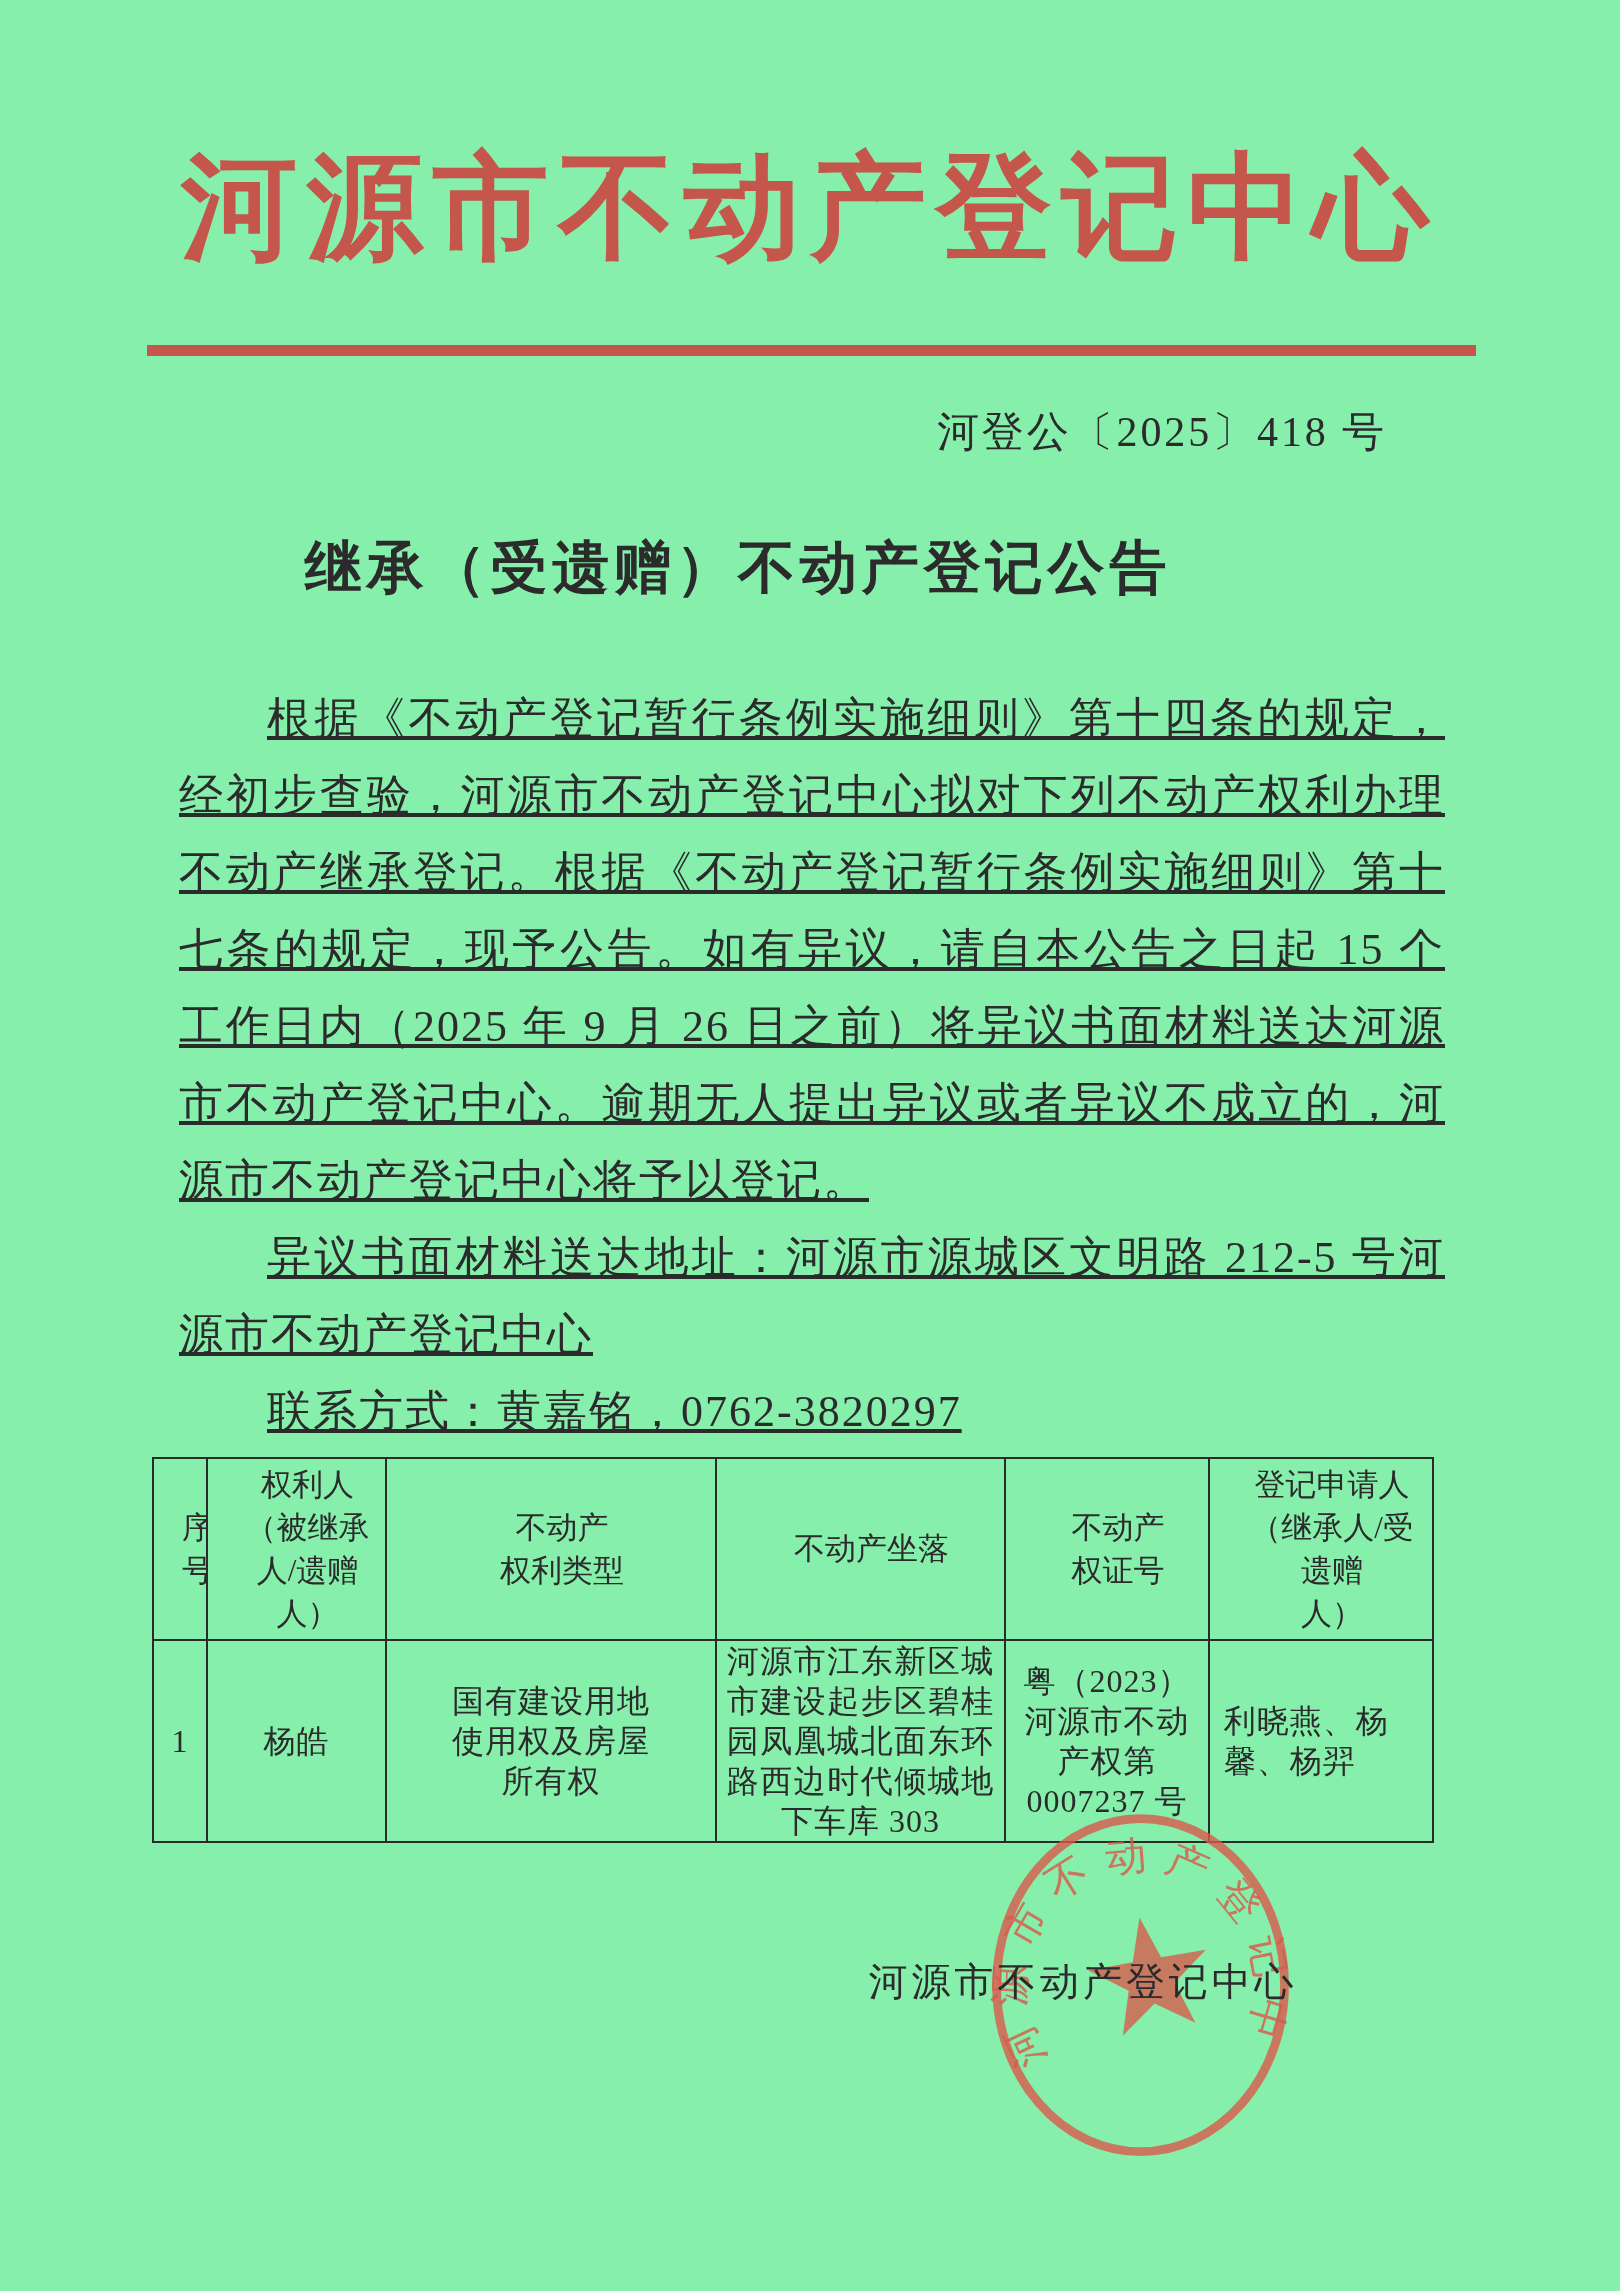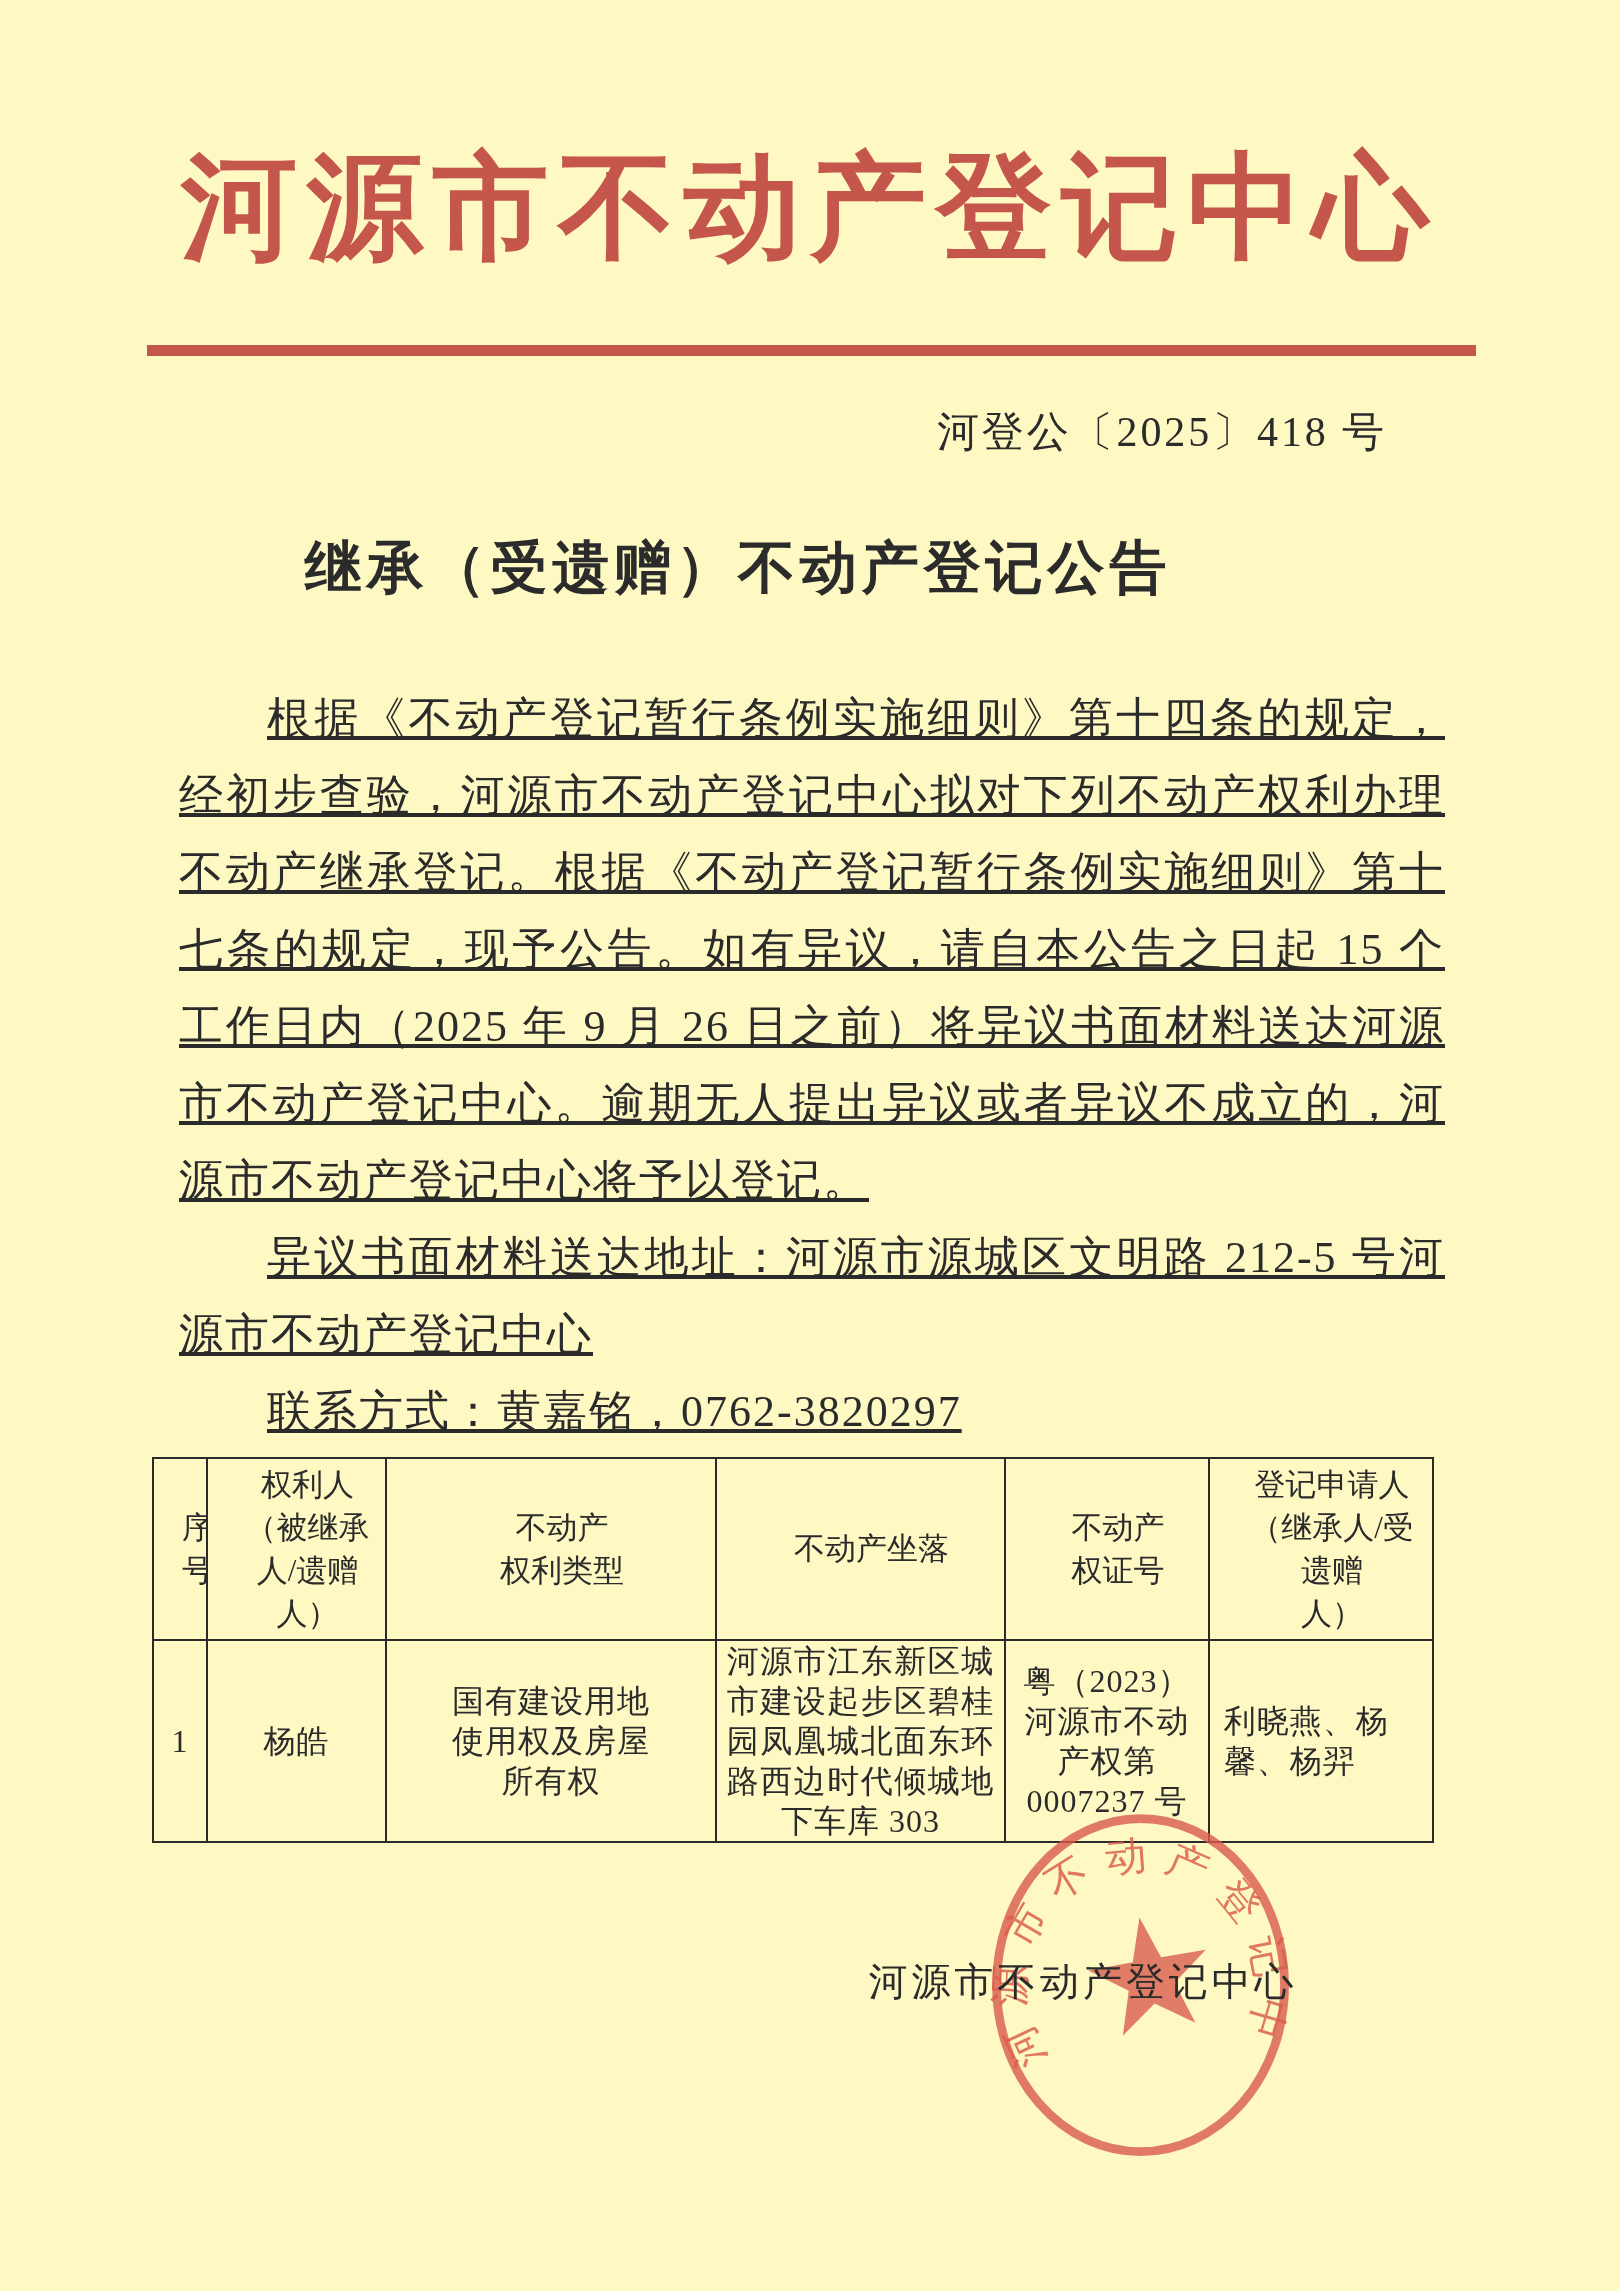--- a/index.html
+++ b/index.html
@@ -1,20 +1,20 @@
 <!DOCTYPE html>
 <html><head>
 <meta charset="utf-8">
 <style>
   html,body{margin:0;padding:0;background:#888;}
   #page{
     position:relative;
     width:1620px;height:2292px;
     margin:0 auto;
-    background:#fef9c3;
+    background:#86efac;
     overflow:hidden;
     font-family:"Liberation Serif","DejaVu Serif",serif;
     color:#2b2b2b;
   }
   .org-title{
     position:absolute;top:125px;left:0;width:1620px;
     text-align:center;
     font-size:116px;line-height:167px;
     font-weight:bold;
     letter-spacing:9.8px;

